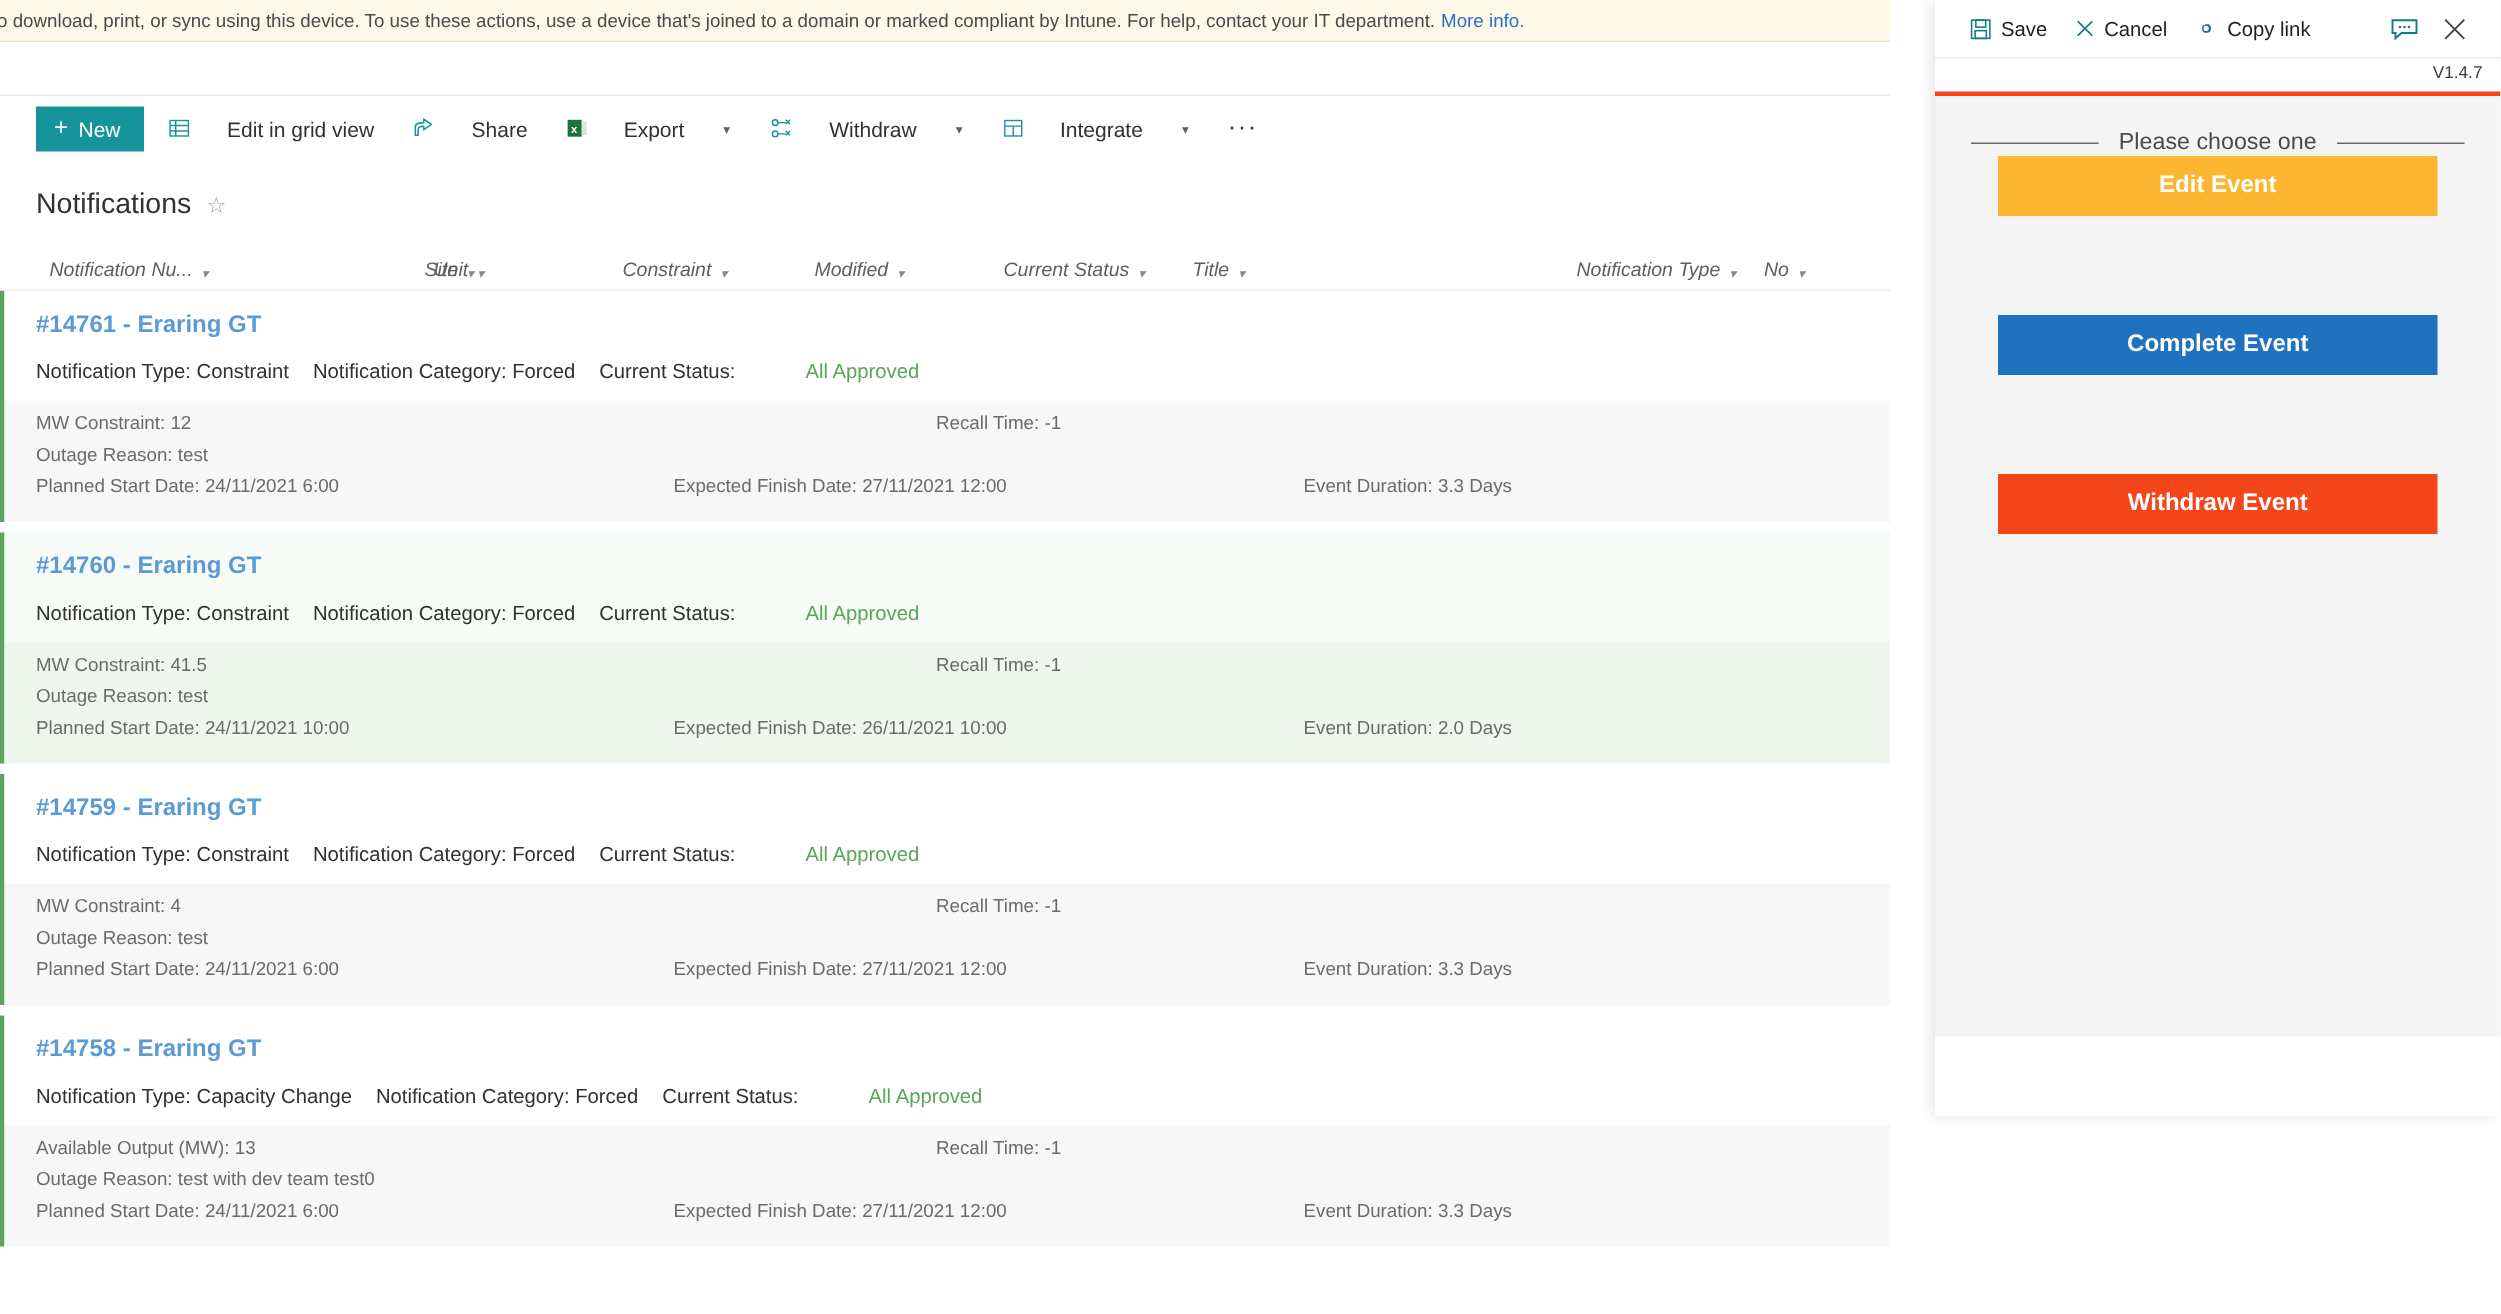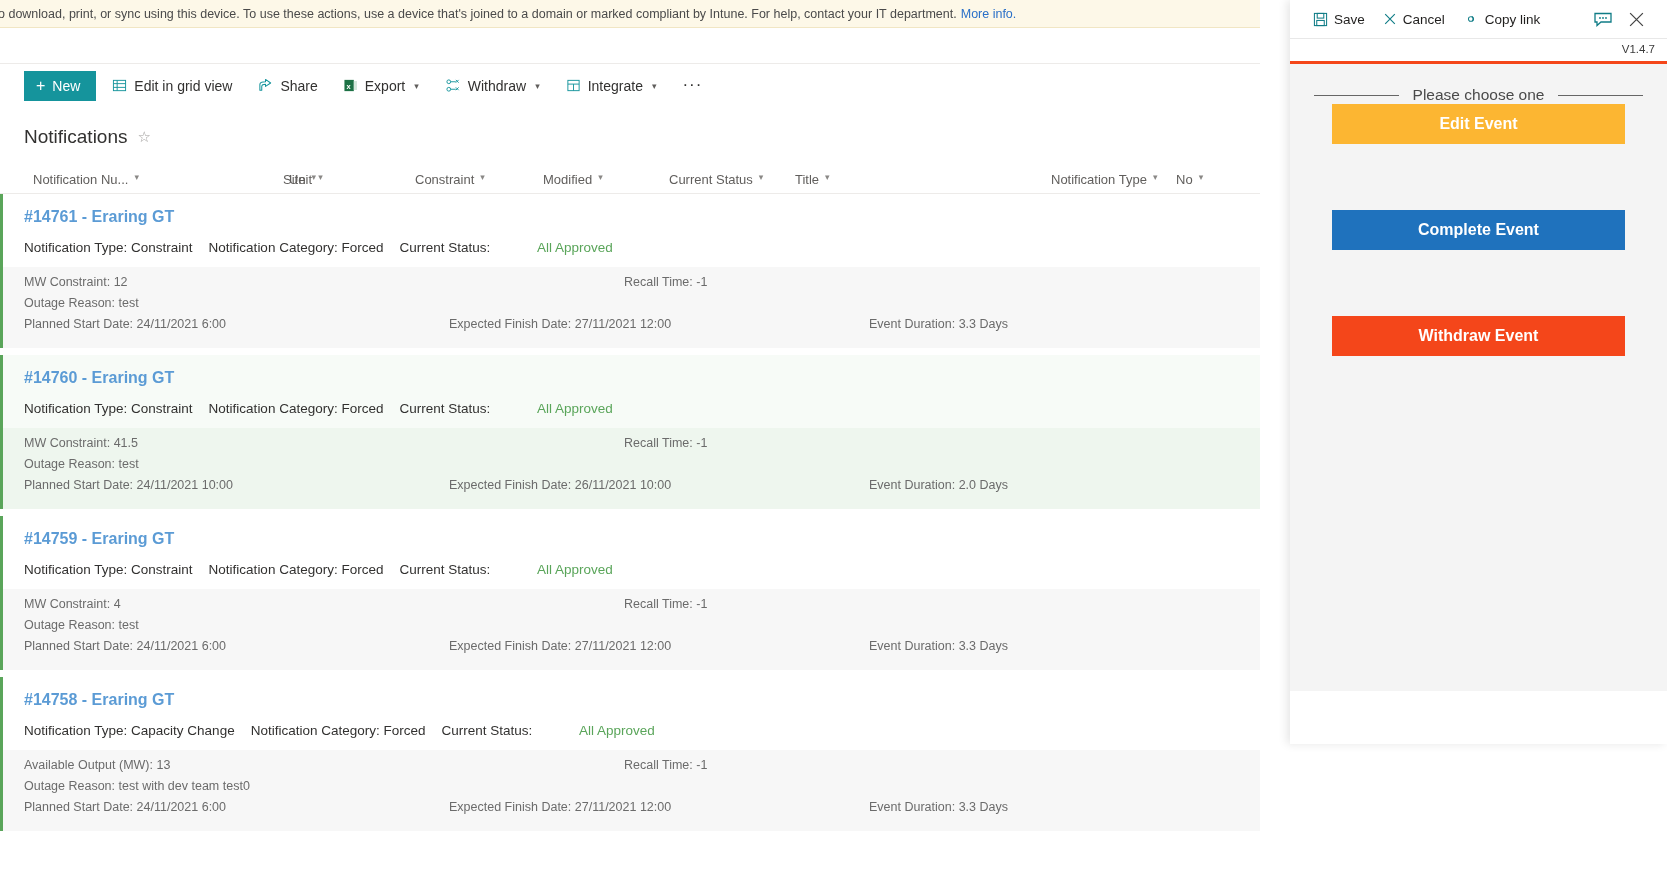--- a/index.html
+++ b/index.html
@@ -50,21 +50,21 @@
     display: flex; align-items: center; gap: 7px;
     background: #15949c;
     color: #ffffff;
     height: 30px;
     padding: 0 16px 0 12px;
     font-size: 14px;
     cursor: pointer;
   }
   .cmd-new .plus { font-size: 16px; line-height: 1; font-weight: 400; }
   .cmd {
-    display: flex; align-items: center; gap: 7px;
+    display: flex; align-items: center; gap: 24px;
     height: 32px;
     padding: 0 10px;
     font-size: 14px;
     color: #323130;
     cursor: pointer;
     white-space: nowrap;
   }
   .cmd .chev { font-size: 9px; color: #605e5c; margin-left: 2px; }
   .cmd .gi { color: #15949c; display: inline-flex; align-items: center; }
   .cmd .dots { font-size: 17px; letter-spacing: 1px; color: #323130; line-height: 0.5; }
@@ -82,23 +82,24 @@
     display: flex; align-items: flex-end;
     height: 32px;
     padding-left: 24px;
     border-bottom: 1px solid #edebe9;
     font-size: 13px;
     color: #605e5c;
     position: relative;
   }
   .col-h {
     position: absolute; bottom: 6px;
-    display: flex; align-items: flex-start; gap: 6px;
+    display: flex; align-items: flex-end; gap: 6px;
     white-space: nowrap;
     cursor: pointer;
+    font-style: italic;
   }
   .col-h .cv { font-size: 9px; color: #8a8886; }
 
   .rows { position: relative; }
 
   .note-card {
     position: relative;
     border-left: 3px solid #5aa55a;
     margin-bottom: 7px;
     background: #ffffff;

